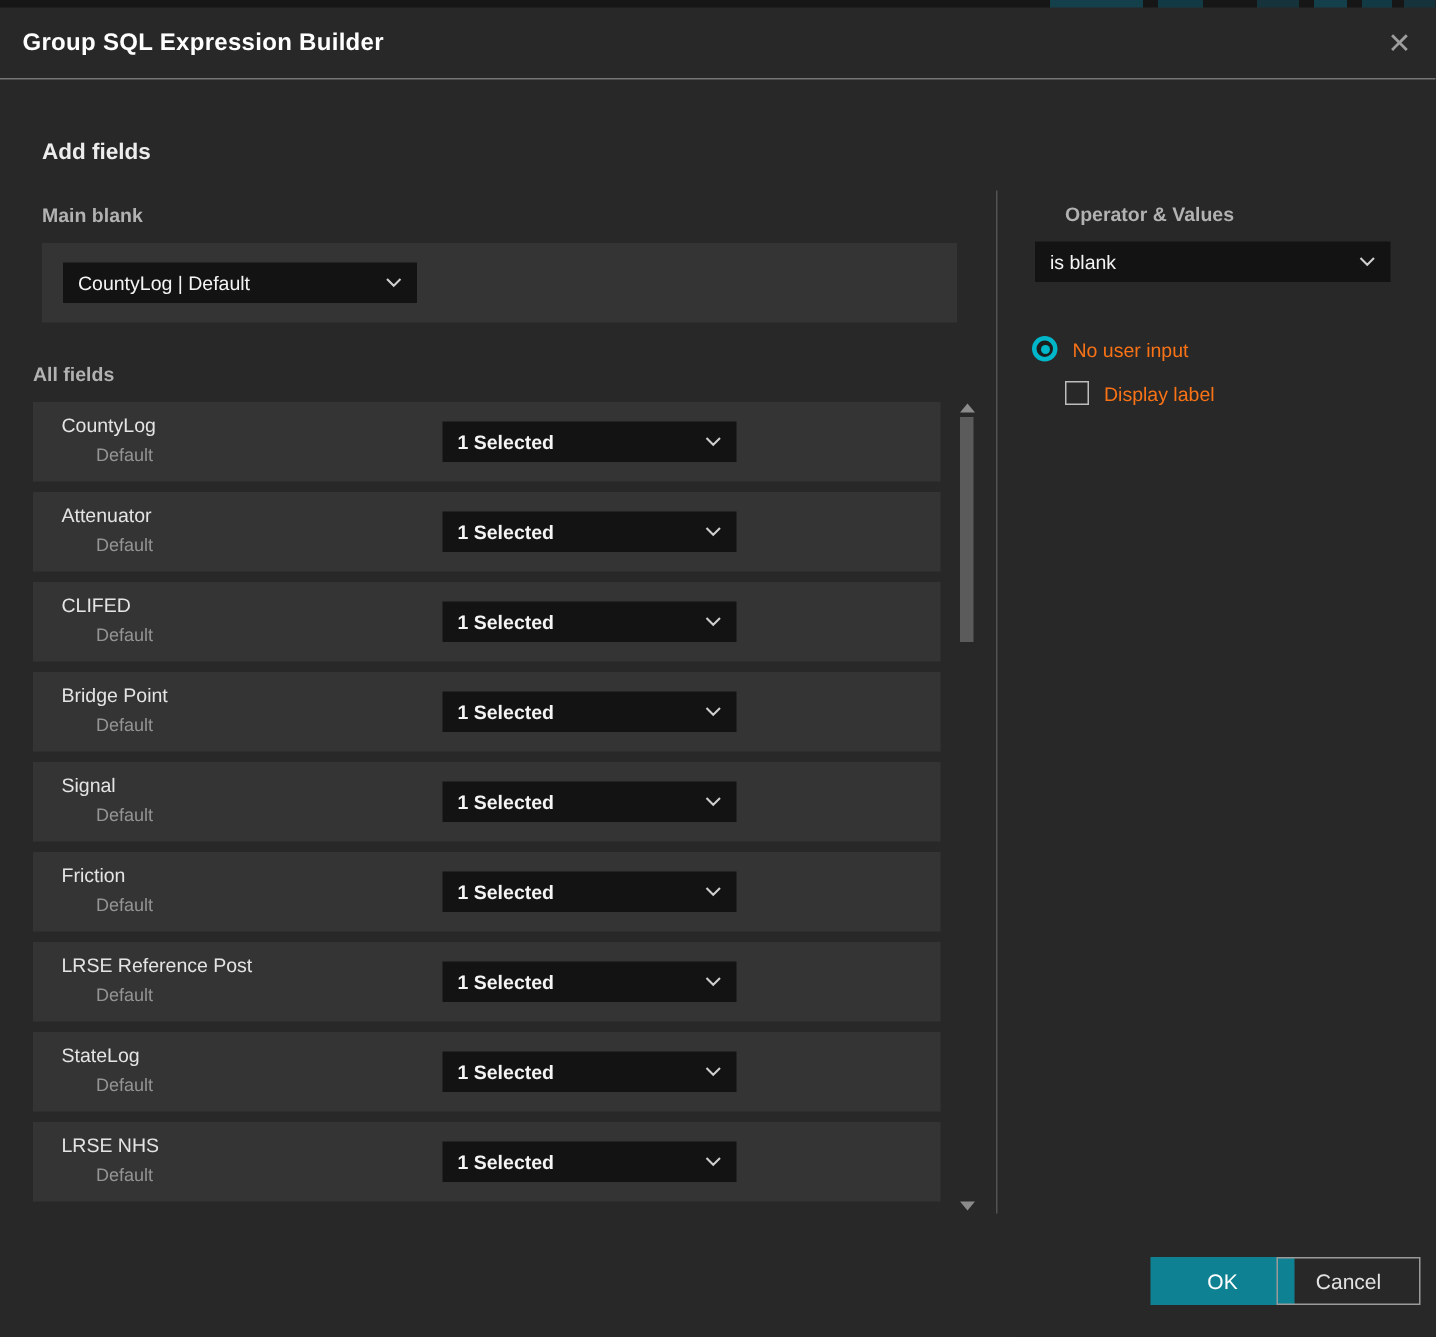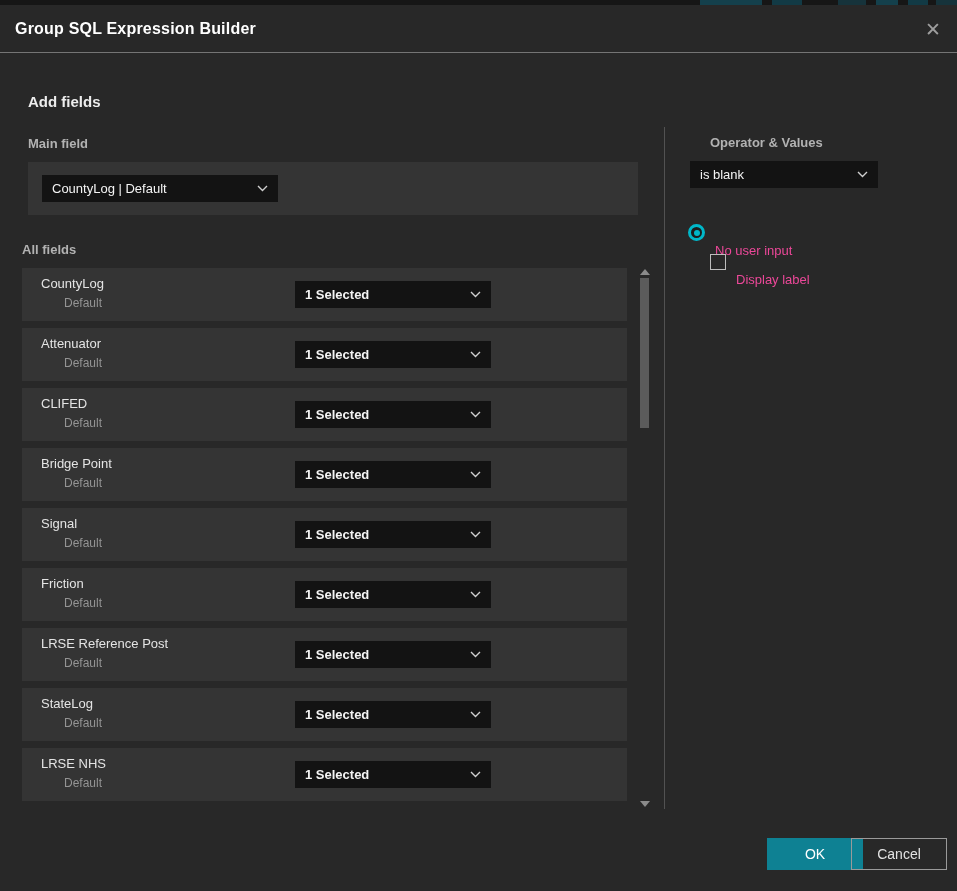--- a/index.html
+++ b/index.html
@@ -78,21 +78,21 @@
     border-radius:50%; border:3px solid #00b7c9; background:#1c1c1c; cursor:pointer;
   }
   .radio-dot {
     position:absolute; left:2.5px; top:2.5px; width:6px; height:6px;
     border-radius:50%; background:#00b7c9;
   }
   .checkbox {
     position:absolute; left:710px; top:249px; width:16px; height:16px;
     border:1px solid #bdbdbd; background:transparent; cursor:pointer;
   }
-  .ctl-label { position:absolute; font-size:13px; color:#ec4899; cursor:default;margin-top:17px; }
+  .ctl-label { position:absolute; font-size:13px; color:#f97316; cursor:default; }
 
   
   .btn {
     position:absolute; top:833px; width:96px; height:32px;
     display:flex; align-items:center; justify-content:center;
     font-size:14px; cursor:pointer; border:none;
     font-family:"Liberation Sans", sans-serif;
   }
   .btn-ok { left:767px; background:#0e8193; color:#ffffff; }
   .btn-cancel { left:851px; background:transparent; border:1px solid #9a9a9a; color:#e2e2e2; }
@@ -111,21 +111,21 @@
 
 <div class="dialog">
 
   <div class="titlebar">
     <span class="title">Group SQL Expression Builder</span>
     <button class="close-btn">✕</button>
   </div>
 
   <div class="section-heading" style="left:28px; top:88px;">Add fields</div>
 
-  <div class="sub-label" style="left:28px; top:131px;">Main field</div>
+  <div class="sub-label" style="left:28px; top:131px;">Main blank</div>
 
   <div class="panel" style="left:28px; top:157px; width:610px; height:53px;">
 
     <div class="dropdown" style="left:14px; top:13px; width:236px;">
       <span class="dd-text">CountyLog | Default</span>
       <span class="chev">
         <svg width="11" height="7" viewBox="0 0 11 7">
             <polyline points="1,1 5.5,5.5 10,1" fill="none" stroke="#cfcfcf" stroke-width="1.4"></polyline>
           </svg>
       </span>
@@ -257,21 +257,21 @@
   <div class="scrollbar">
     <div class="sb-arrow-up"></div>
     <div class="sb-thumb"></div>
     <div class="sb-arrow-down"></div>
   </div>
 
   <div class="v-divider"></div>
 
   <div class="sub-label" style="left:690px; top:130px;margin-left:20px;">Operator &amp; Values</div>
 
-  <div class="dropdown" style="left:690px; top:156px; width:188px;">
+  <div class="dropdown" style="left:690px; top:156px; width:237px;">
     <span class="dd-text">is blank</span>
     <span class="chev">
       <svg width="11" height="7" viewBox="0 0 11 7">
           <polyline points="1,1 5.5,5.5 10,1" fill="none" stroke="#cfcfcf" stroke-width="1.4"></polyline>
         </svg>
     </span>
   </div>
 
   <div class="radio-outer">
     <div class="radio-dot"></div>

